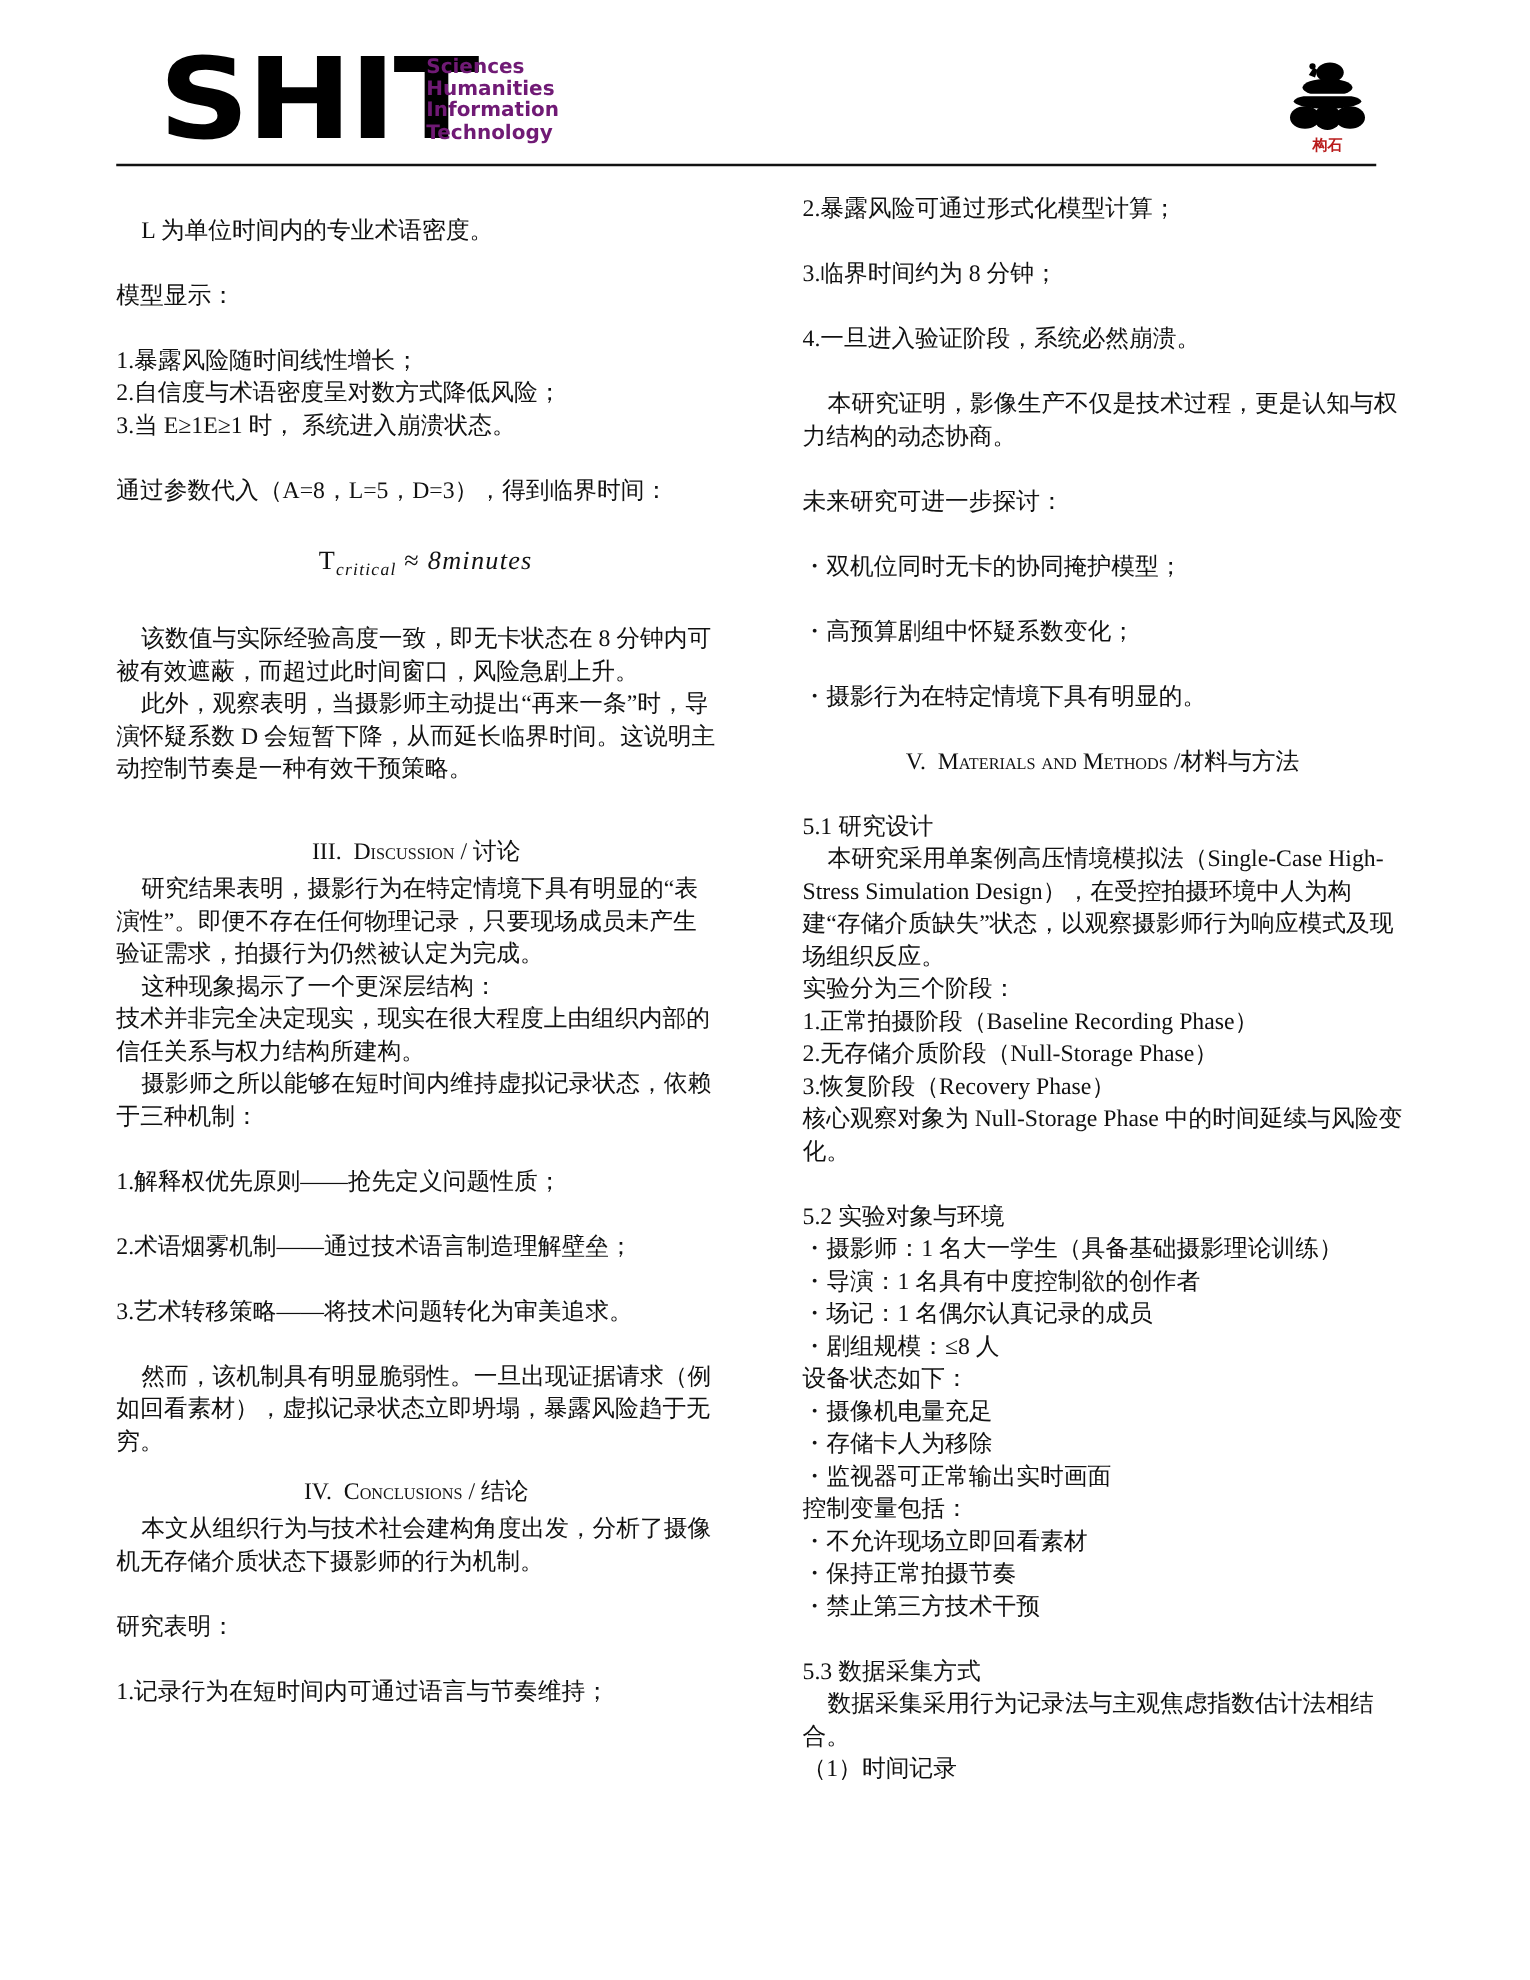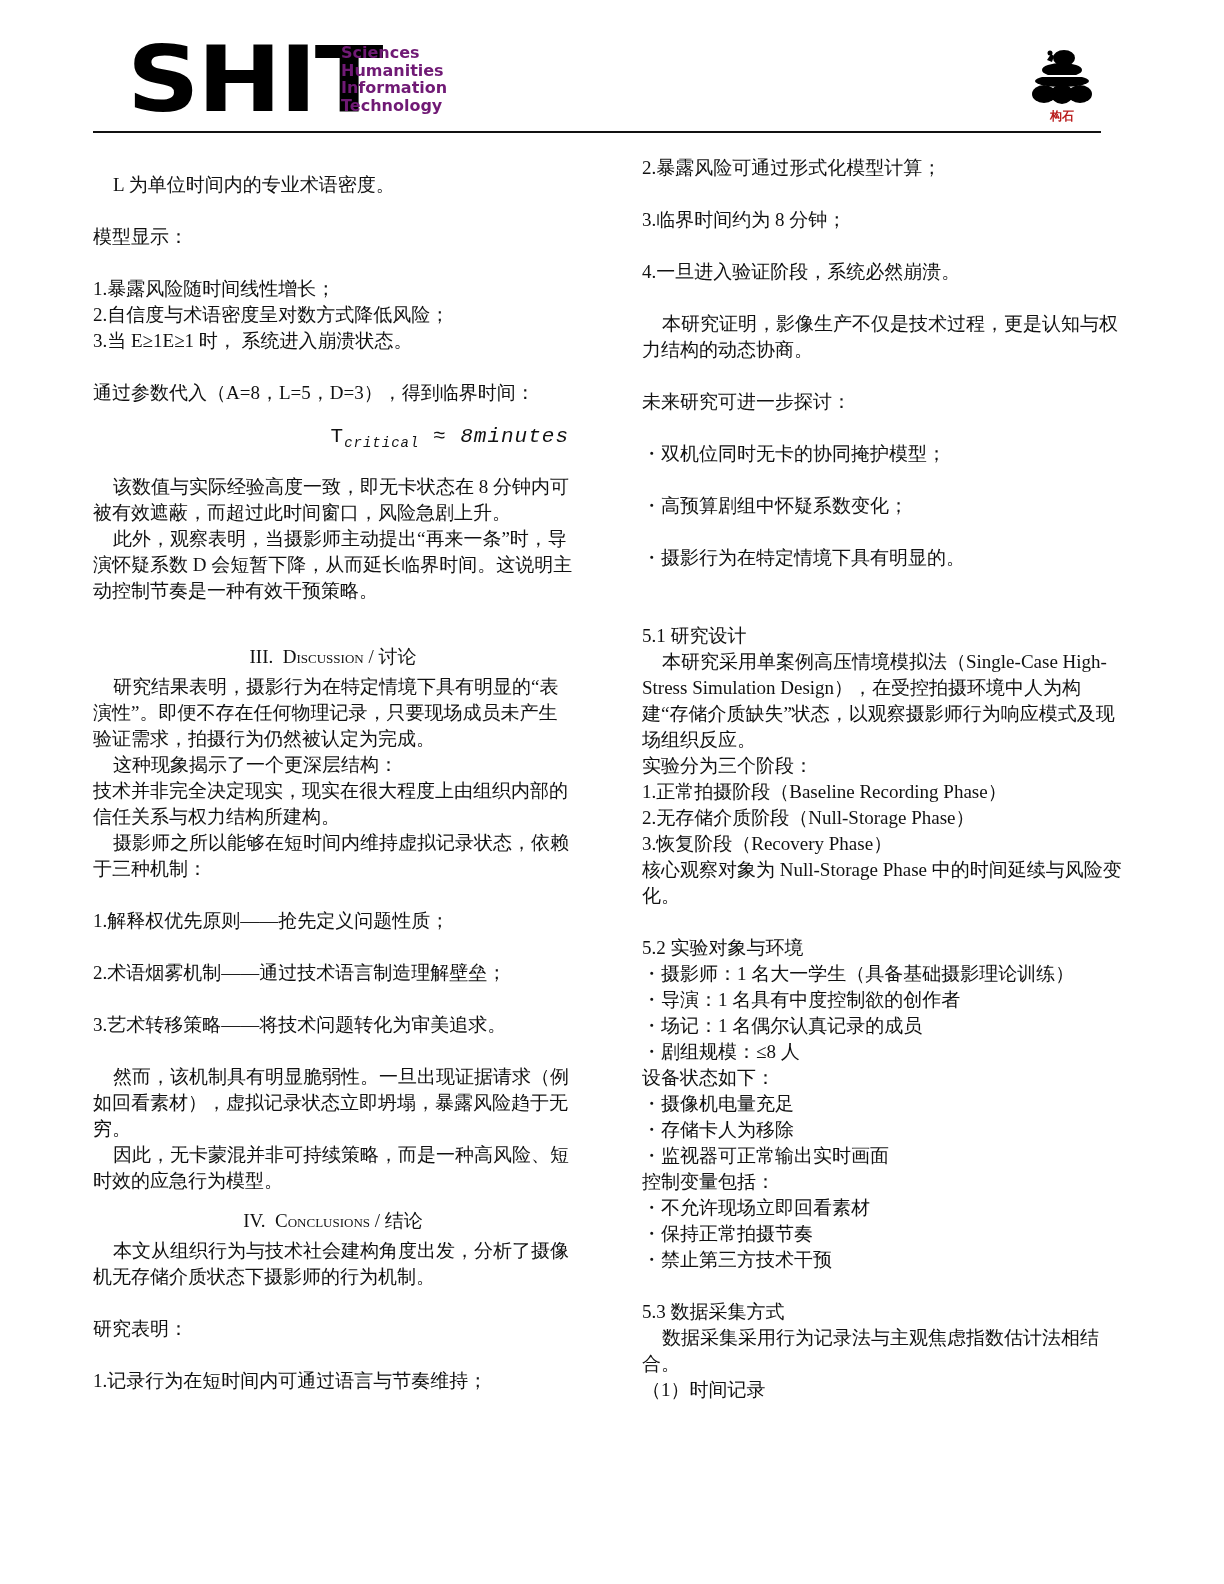--- a/index.html
+++ b/index.html
@@ -11,21 +11,21 @@
   .seal-label { position: absolute; left: 0; width: 70px; top: 62px; text-align: center; font-family: "DejaVu Sans", sans-serif; font-weight: bold; font-size: 12px; color: #b91c1c; }
   .rule { position: absolute; left: 93px; top: 131px; width: 1008px; height: 2px; background: #111; }
   .col { position: absolute; top: 140px; font-size: 19px; line-height: 26px; }
   .col-left { left: 93px; width: 480px; }
   .col-right { left: 642px; width: 480px; }
   .p { margin: 0; white-space: pre-wrap; }
   .indent { text-indent: 20px; }
   .gap { height: 26px; }
   .heading { text-align: center; font-size: 19px; margin: 0; }
   .sc { font-variant: small-caps; }
-  .formula { text-align: right; font-family: Liberation Mono, monospace; font-size: 21px; margin: 4px; letter-spacing: 1px; }
+  .formula { text-align: center; font-family: Liberation Serif, serif; font-size: 21px; margin: 15px; letter-spacing: 1px; }
   .formula .it { font-style: italic; }
   .formula sub { font-size: 14px; font-style: italic; }
 </style>
 </head>
 <body>
 
 <div class="header">
   <div class="logo-word">SHIT</div>
   <div class="logo-sub">
     <div>Sciences</div>
@@ -77,21 +77,20 @@
   <p class="p">技术并非完全决定现实，现实在很大程度上由组织内部的信任关系与权力结构所建构。</p>
   <p class="p indent">摄影师之所以能够在短时间内维持虚拟记录状态，依赖于三种机制：</p>
   <div class="gap"></div>
   <p class="p">1.解释权优先原则——抢先定义问题性质；</p>
   <div class="gap"></div>
   <p class="p">2.术语烟雾机制——通过技术语言制造理解壁垒；</p>
   <div class="gap"></div>
   <p class="p">3.艺术转移策略——将技术问题转化为审美追求。</p>
   <div class="gap"></div>
   <p class="p indent">然而，该机制具有明显脆弱性。一旦出现证据请求（例如回看素材），虚拟记录状态立即坍塌，暴露风险趋于无穷。</p>
-  <p class="p indent">因此，无卡蒙混并非可持续策略，而是一种高风险、短时效的应急行为模型。</p>
   <div style="height:14px"></div>
   <p class="heading">
     <span>IV.</span>&nbsp;&nbsp;<span class="sc">Conclusions</span><span> / 结论</span>
   </p>
   <div style="height:4px"></div>
   <p class="p indent">本文从组织行为与技术社会建构角度出发，分析了摄像机无存储介质状态下摄影师的行为机制。</p>
   <div class="gap"></div>
   <p class="p">研究表明：</p>
   <div class="gap"></div>
   <p class="p">1.记录行为在短时间内可通过语言与节奏维持；</p>
@@ -107,20 +106,23 @@
   <p class="p indent">本研究证明，影像生产不仅是技术过程，更是认知与权力结构的动态协商。</p>
   <div class="gap"></div>
   <p class="p">未来研究可进一步探讨：</p>
   <div class="gap"></div>
   <p class="p">・双机位同时无卡的协同掩护模型；</p>
   <div class="gap"></div>
   <p class="p">・高预算剧组中怀疑系数变化；</p>
   <div class="gap"></div>
   <p class="p">・摄影行为在特定情境下具有明显的。</p>
   <div class="gap"></div>
+  <p class="heading">
+    <span>V.</span>&nbsp;&nbsp;<span class="sc">Materials and Methods</span><span> /材料与方法</span>
+  </p>
   <div class="gap"></div>
   <p class="p">5.1 研究设计</p>
   <p class="p indent">本研究采用单案例高压情境模拟法（Single-Case High-Stress Simulation Design），在受控拍摄环境中人为构建“存储介质缺失”状态，以观察摄影师行为响应模式及现场组织反应。</p>
   <p class="p">实验分为三个阶段：</p>
   <p class="p">1.正常拍摄阶段（Baseline Recording Phase）</p>
   <p class="p">2.无存储介质阶段（Null-Storage Phase）</p>
   <p class="p">3.恢复阶段（Recovery Phase）</p>
   <p class="p">核心观察对象为 Null-Storage Phase 中的时间延续与风险变化。</p>
   <div class="gap"></div>
   <p class="p">5.2 实验对象与环境</p>

